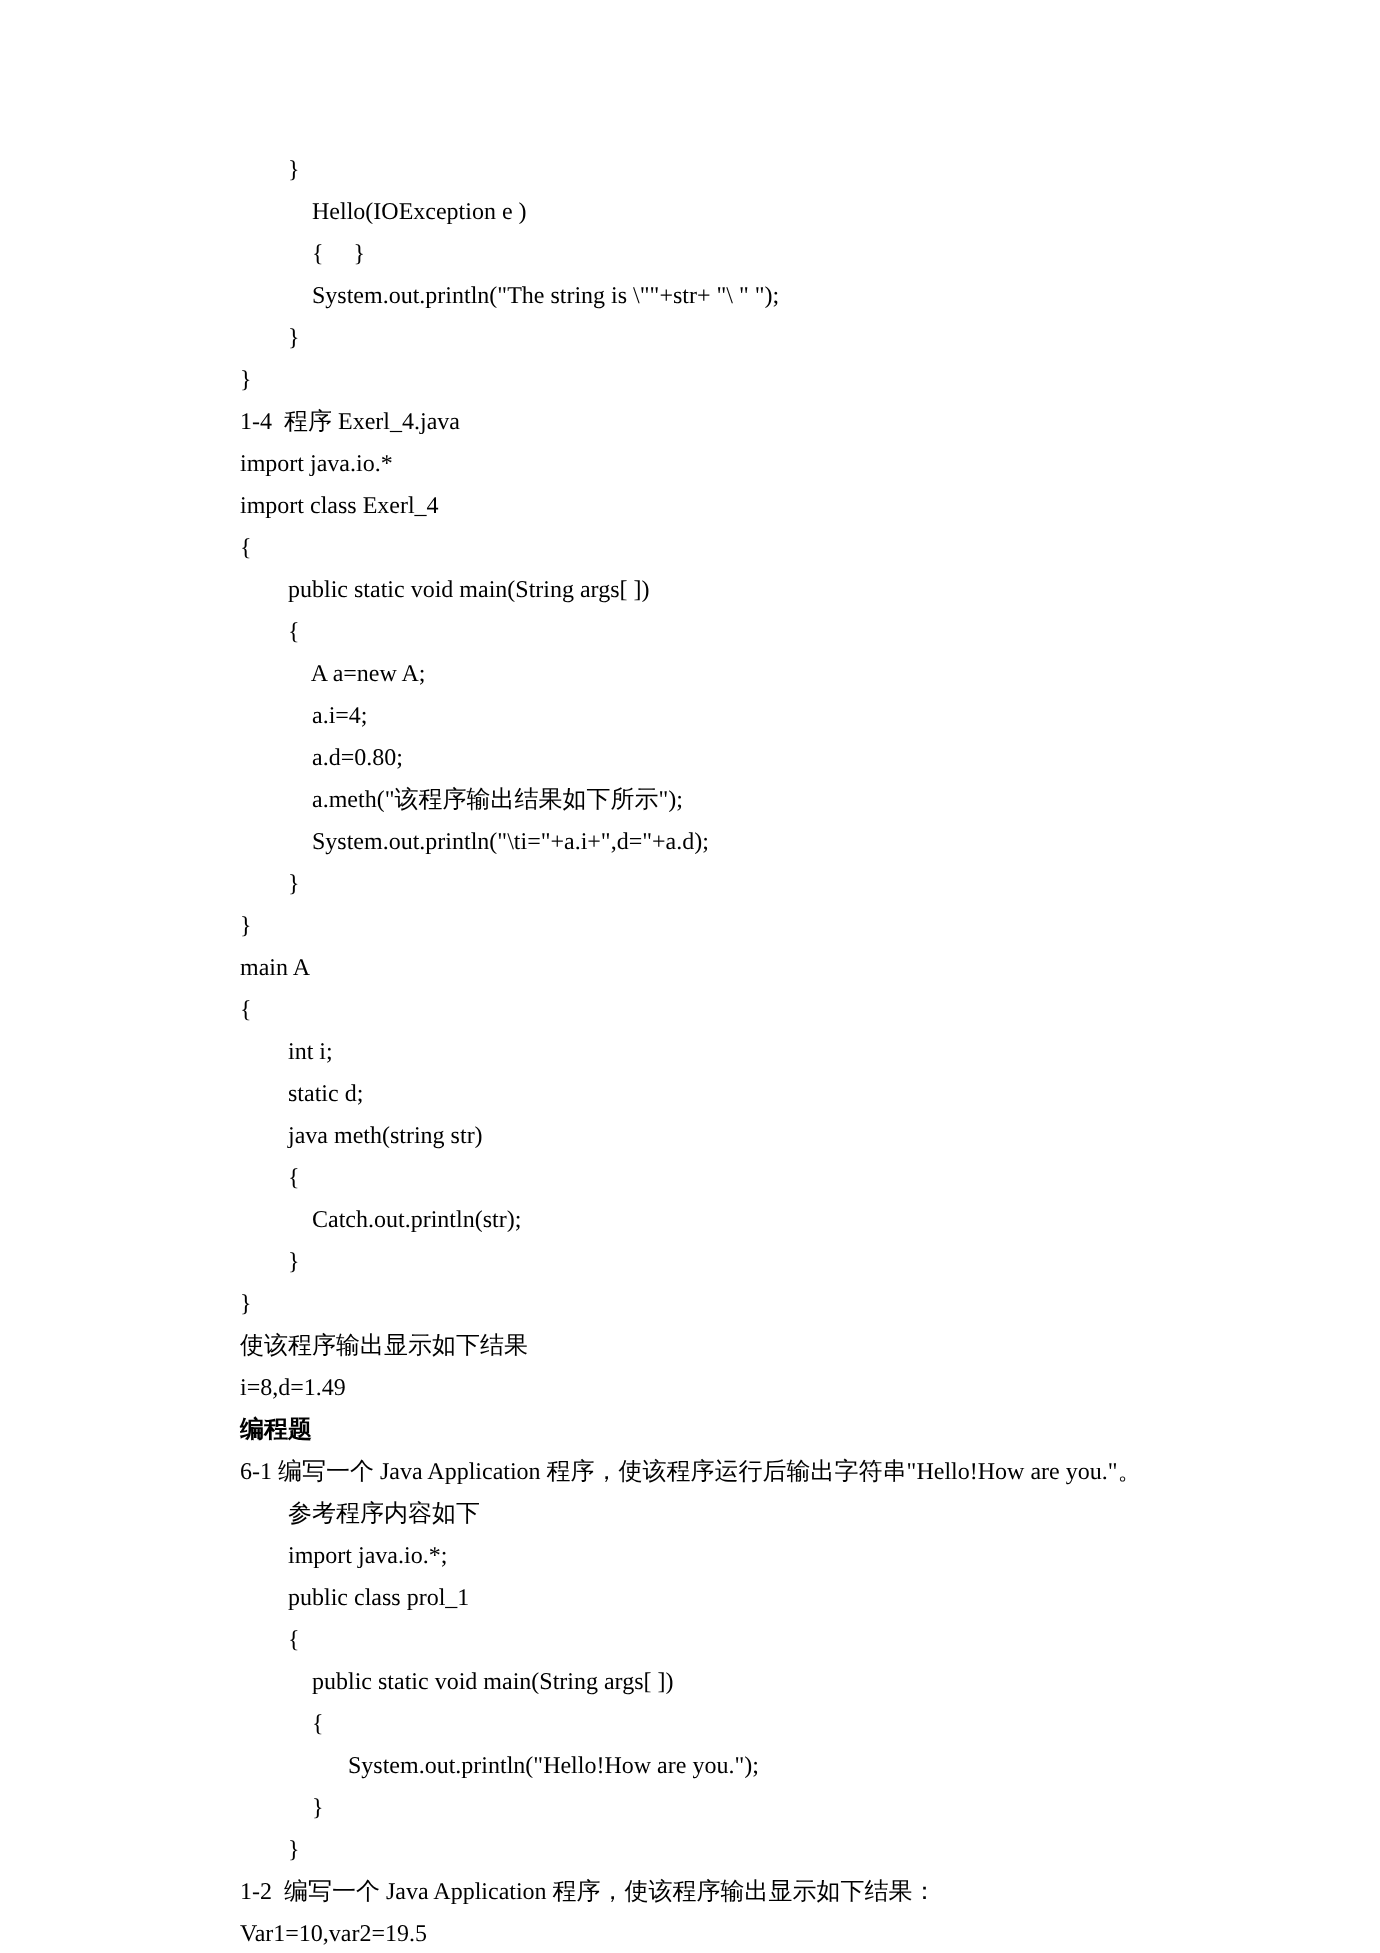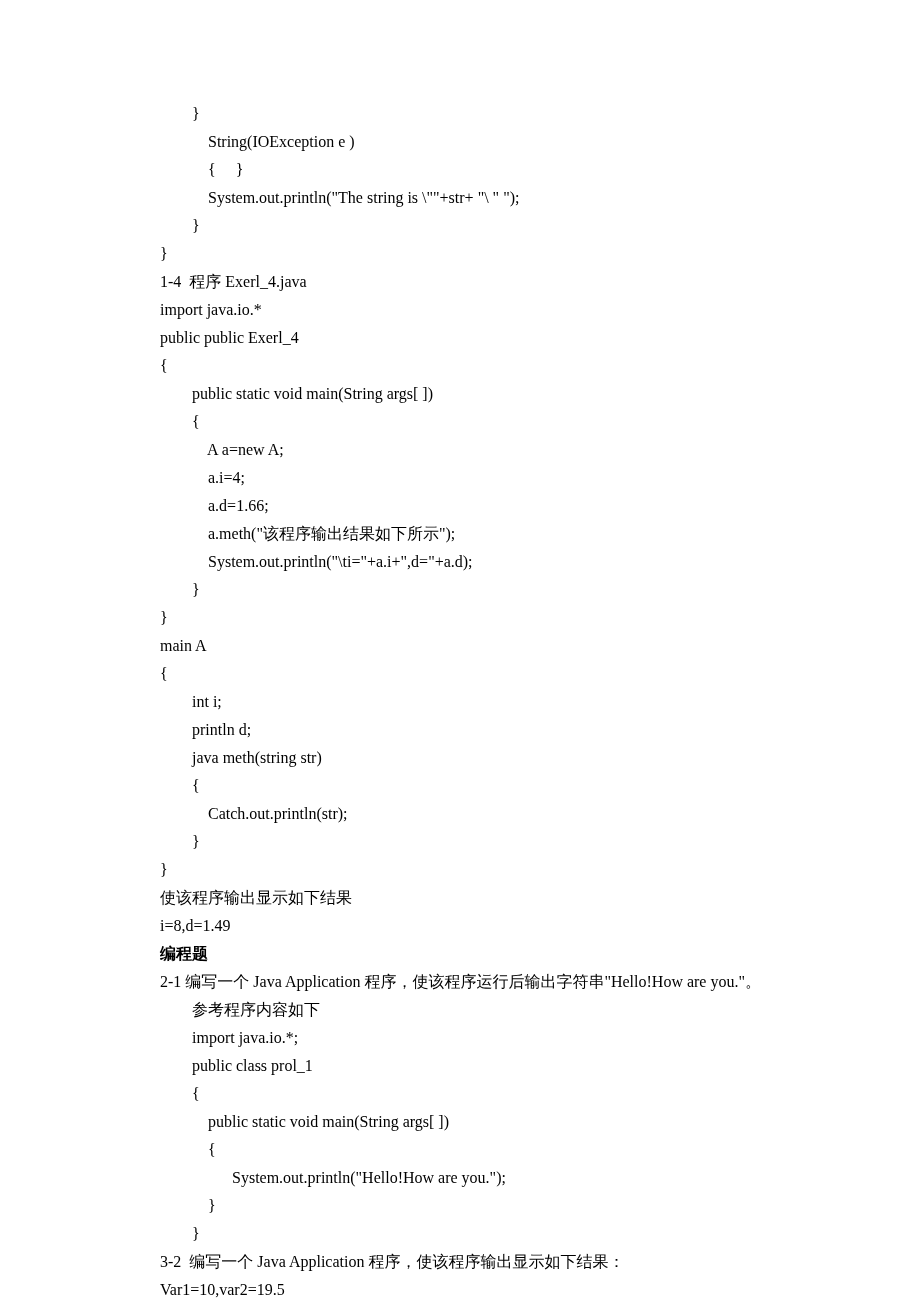--- a/index.html
+++ b/index.html
@@ -20,55 +20,55 @@
   }
   .bold {
     font-weight: 700;
     font-family: Liberation Sans, sans-serif;
   }
 </style>
 </head>
 <body>
 
 <div class="page"><span>        }</span>
-<span>            String(IOException e )</span>
+<span>            Hello(IOException e )</span>
 <span>            {     }</span>
 <span>            System.out.println("The string is \""+str+ "\ " ");</span>
 <span>        }</span>
 <span>}</span>
 <span>1-4  程序 Exerl_4.java</span>
 <span>import java.io.*</span>
-<span>public public Exerl_4</span>
+<span>import class Exerl_4</span>
 <span>{</span>
 <span>        public static void main(String args[ ])</span>
 <span>        {</span>
 <span>            A a=new A;</span>
 <span>            a.i=4;</span>
-<span>            a.d=1.66;</span>
+<span>            a.d=0.80;</span>
 <span>            a.meth("该程序输出结果如下所示");</span>
 <span>            System.out.println("\ti="+a.i+",d="+a.d);</span>
 <span>        }</span>
 <span>}</span>
 <span>main A</span>
 <span>{</span>
 <span>        int i;</span>
-<span>        println d;</span>
+<span>        static d;</span>
 <span>        java meth(string str)</span>
 <span>        {</span>
 <span>            Catch.out.println(str);</span>
 <span>        }</span>
 <span>}</span>
 <span>使该程序输出显示如下结果</span>
 <span>i=8,d=1.49</span>
 <span class="bold">编程题</span>
-<span>2-1 编写一个 Java Application 程序，使该程序运行后输出字符串"Hello!How are you."。</span>
+<span>6-1 编写一个 Java Application 程序，使该程序运行后输出字符串"Hello!How are you."。</span>
 <span>        参考程序内容如下</span>
 <span>        import java.io.*;</span>
 <span>        public class prol_1</span>
 <span>        {</span>
 <span>            public static void main(String args[ ])</span>
 <span>            {</span>
 <span>                  System.out.println("Hello!How are you.");</span>
 <span>            }</span>
 <span>        }</span>
-<span>3-2  编写一个 Java Application 程序，使该程序输出显示如下结果：</span>
+<span>1-2  编写一个 Java Application 程序，使该程序输出显示如下结果：</span>
 <span>Var1=10,var2=19.5</span>
 </div>
 
 </body></html>

